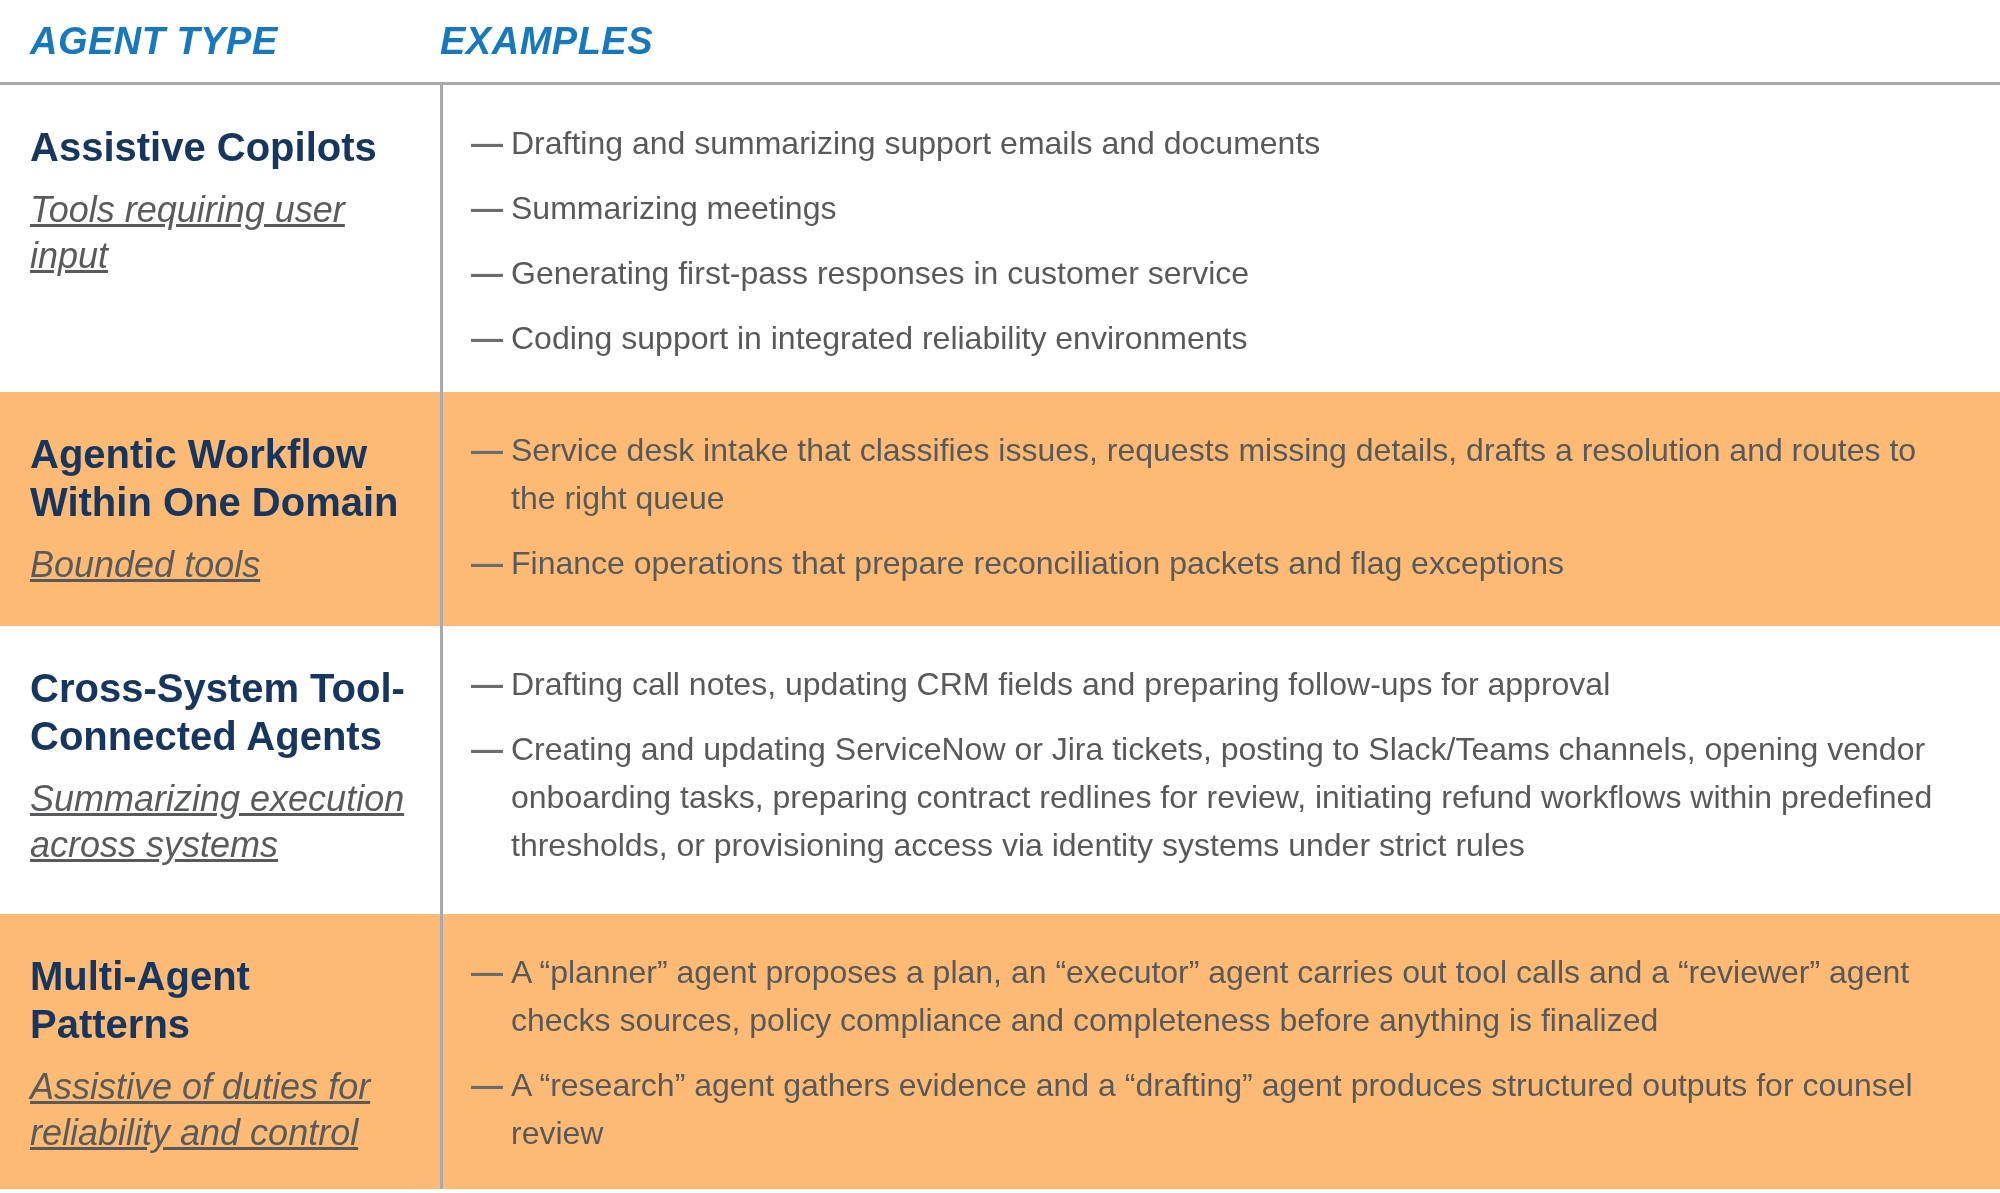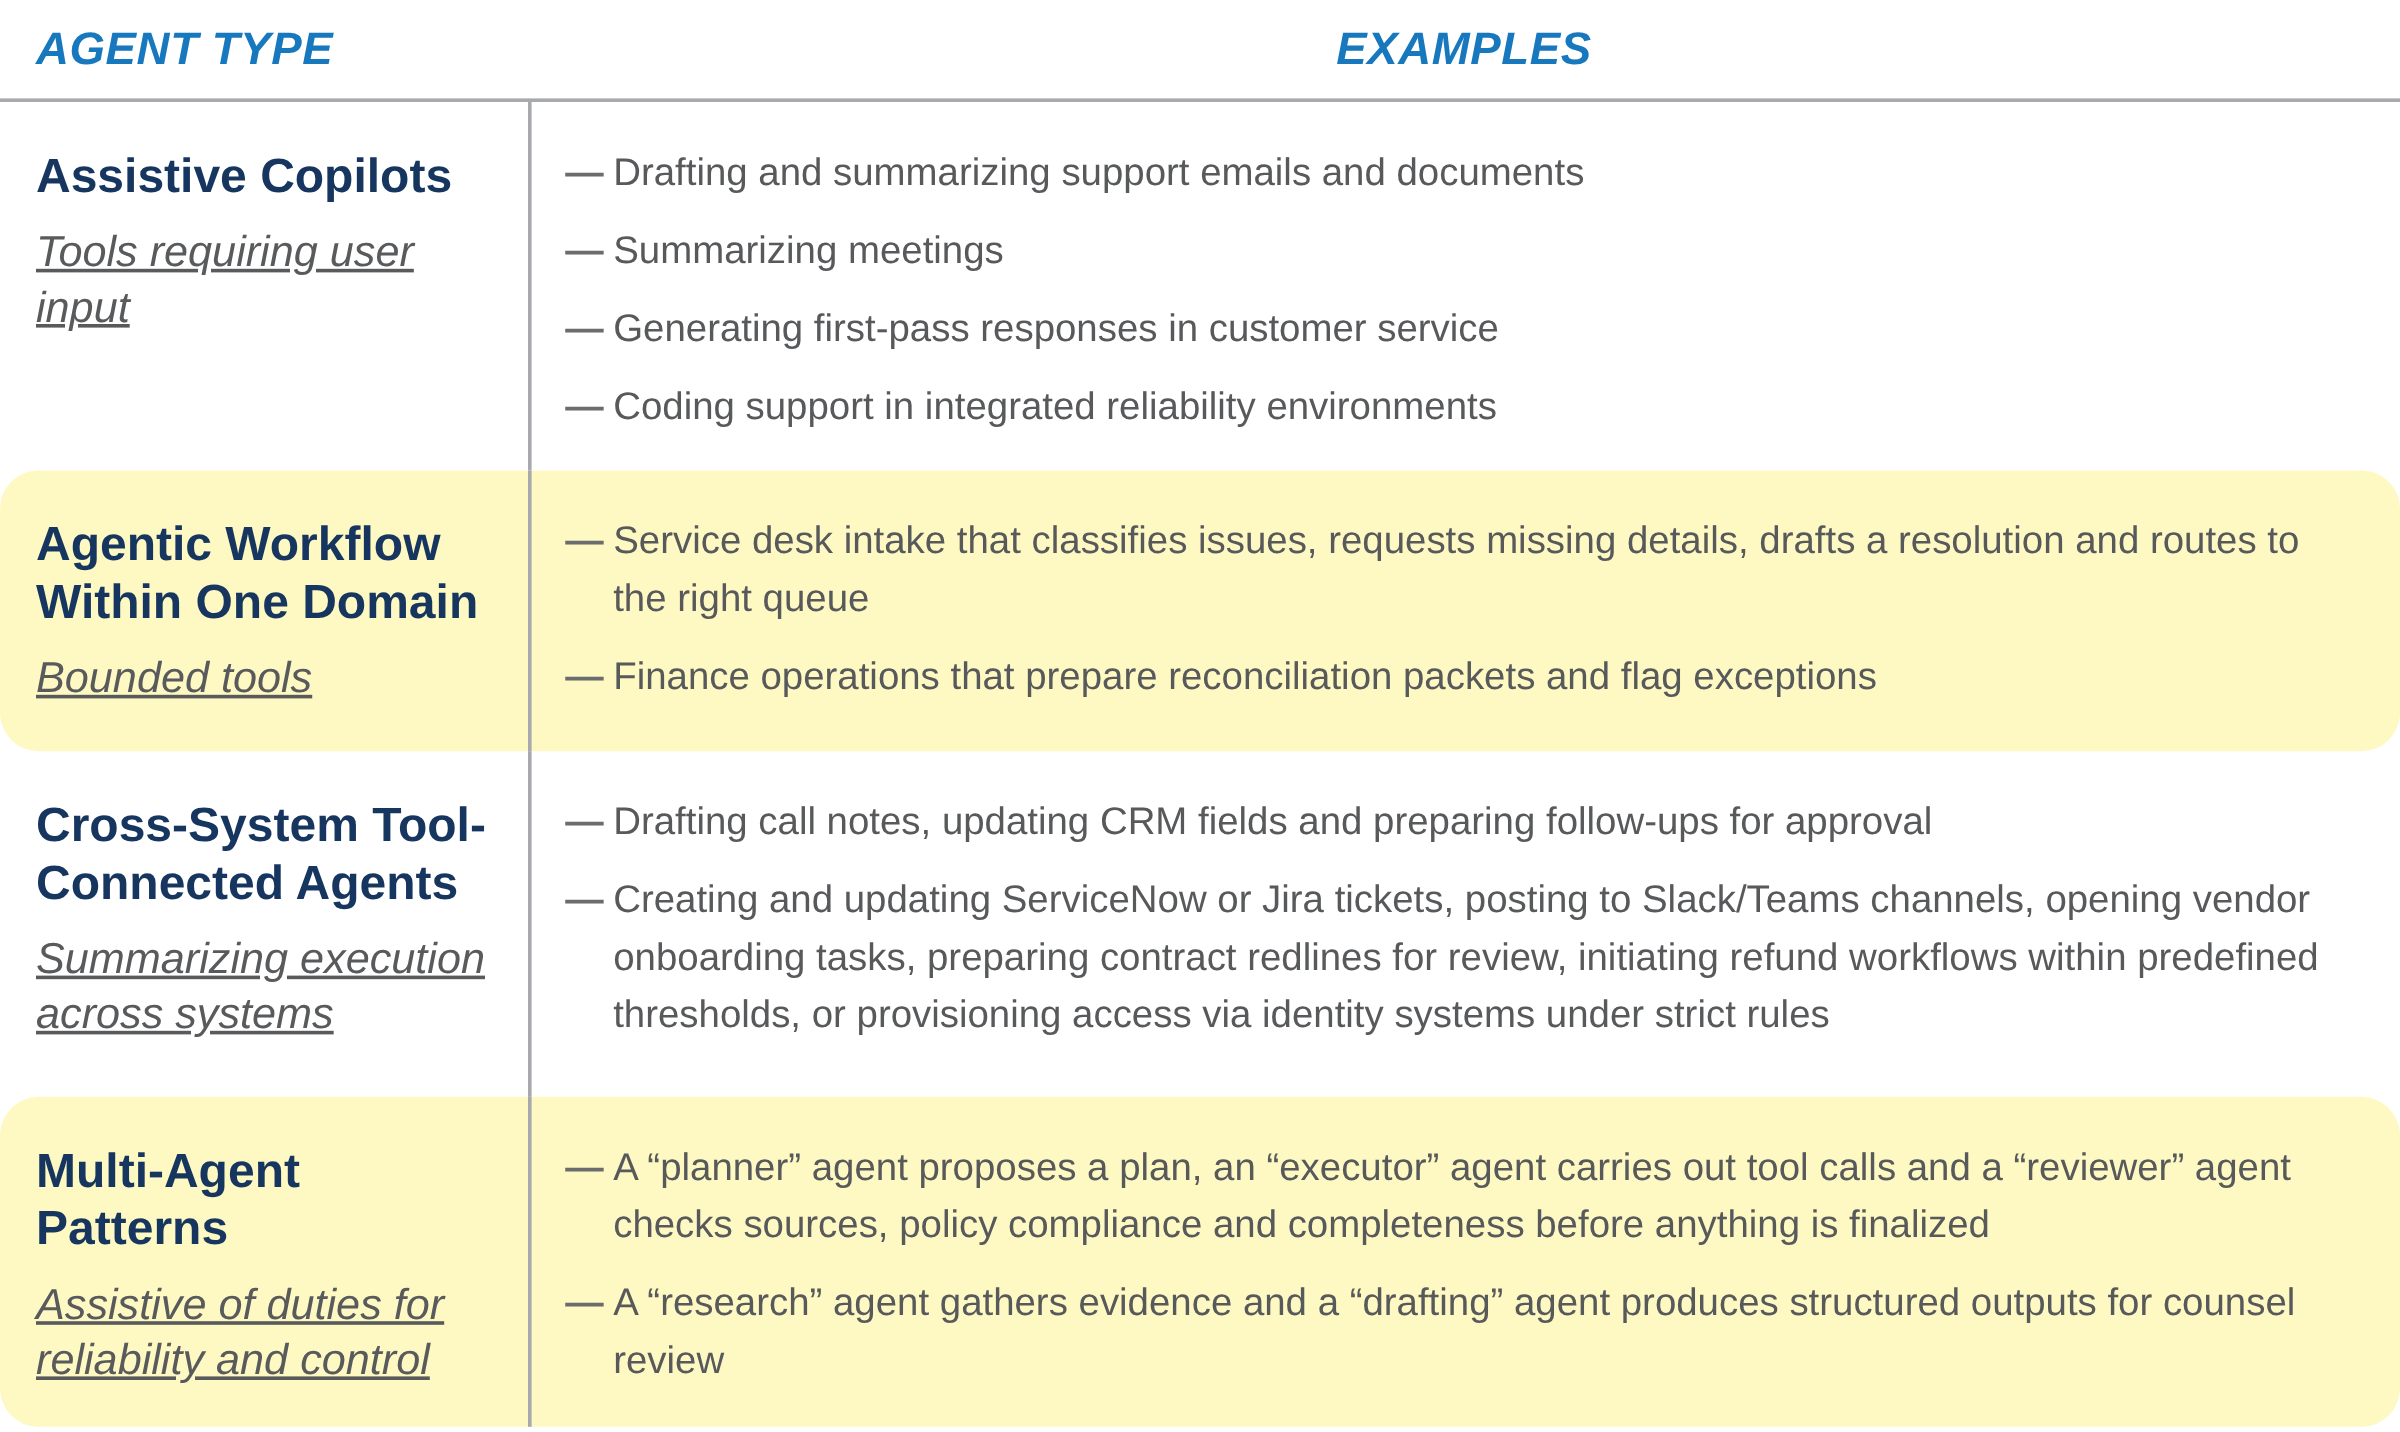--- a/index.html
+++ b/index.html
@@ -24,35 +24,34 @@
     align-items: center;
   }
   .thead .h-left {
     width: 440px;
     box-sizing: border-box;
     padding-left: 30px;
     flex: 0 0 auto;
   }
   .thead .h-right {
     flex: 1 1 auto;
-    text-align: center;
   }
   .col-header {
     color: #1878be;
     font-size: 38px;
     font-weight: 700;
     letter-spacing: 0.5px;
     font-style: italic;
   }
   
   .row {
     display: flex;
     box-sizing: border-box;
   }
-  .row.striped { background: #fef9c3; border-radius: 32px; }
+  .row.striped { background: #fdba74; }
   .cell-left {
     width: 440px;
     flex: 0 0 auto;
     box-sizing: border-box;
     padding: 38px 22px 30px 30px;
   }
   .cell-right {
     flex: 1 1 auto;
     box-sizing: border-box;
     border-left: 3px solid #a7a9ac;

